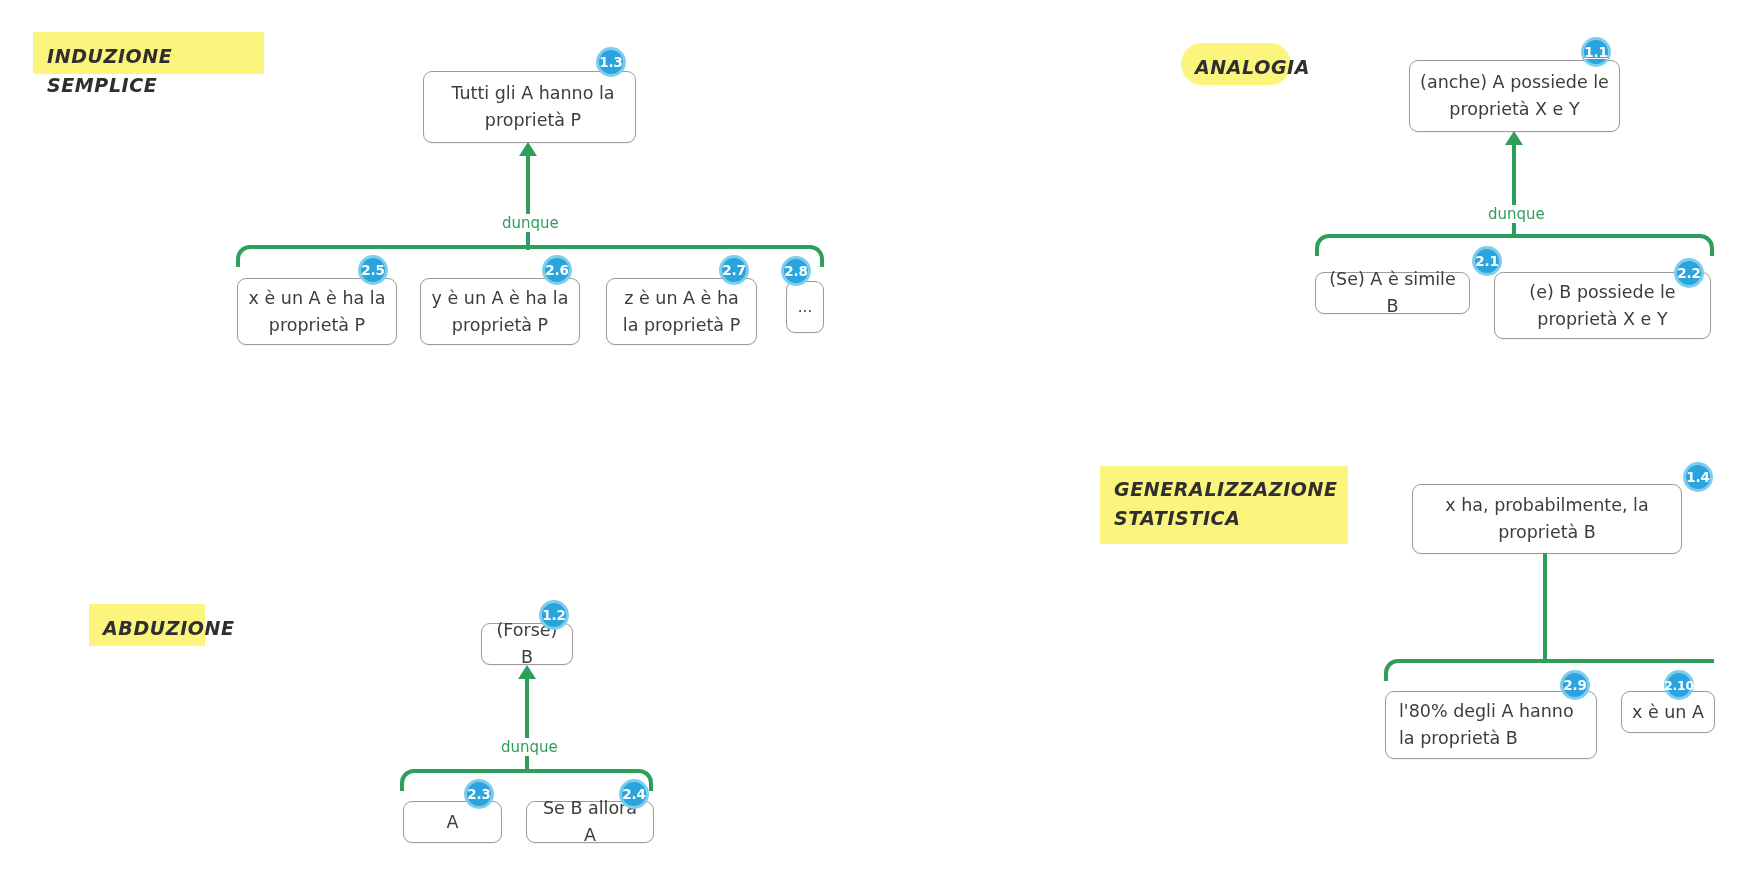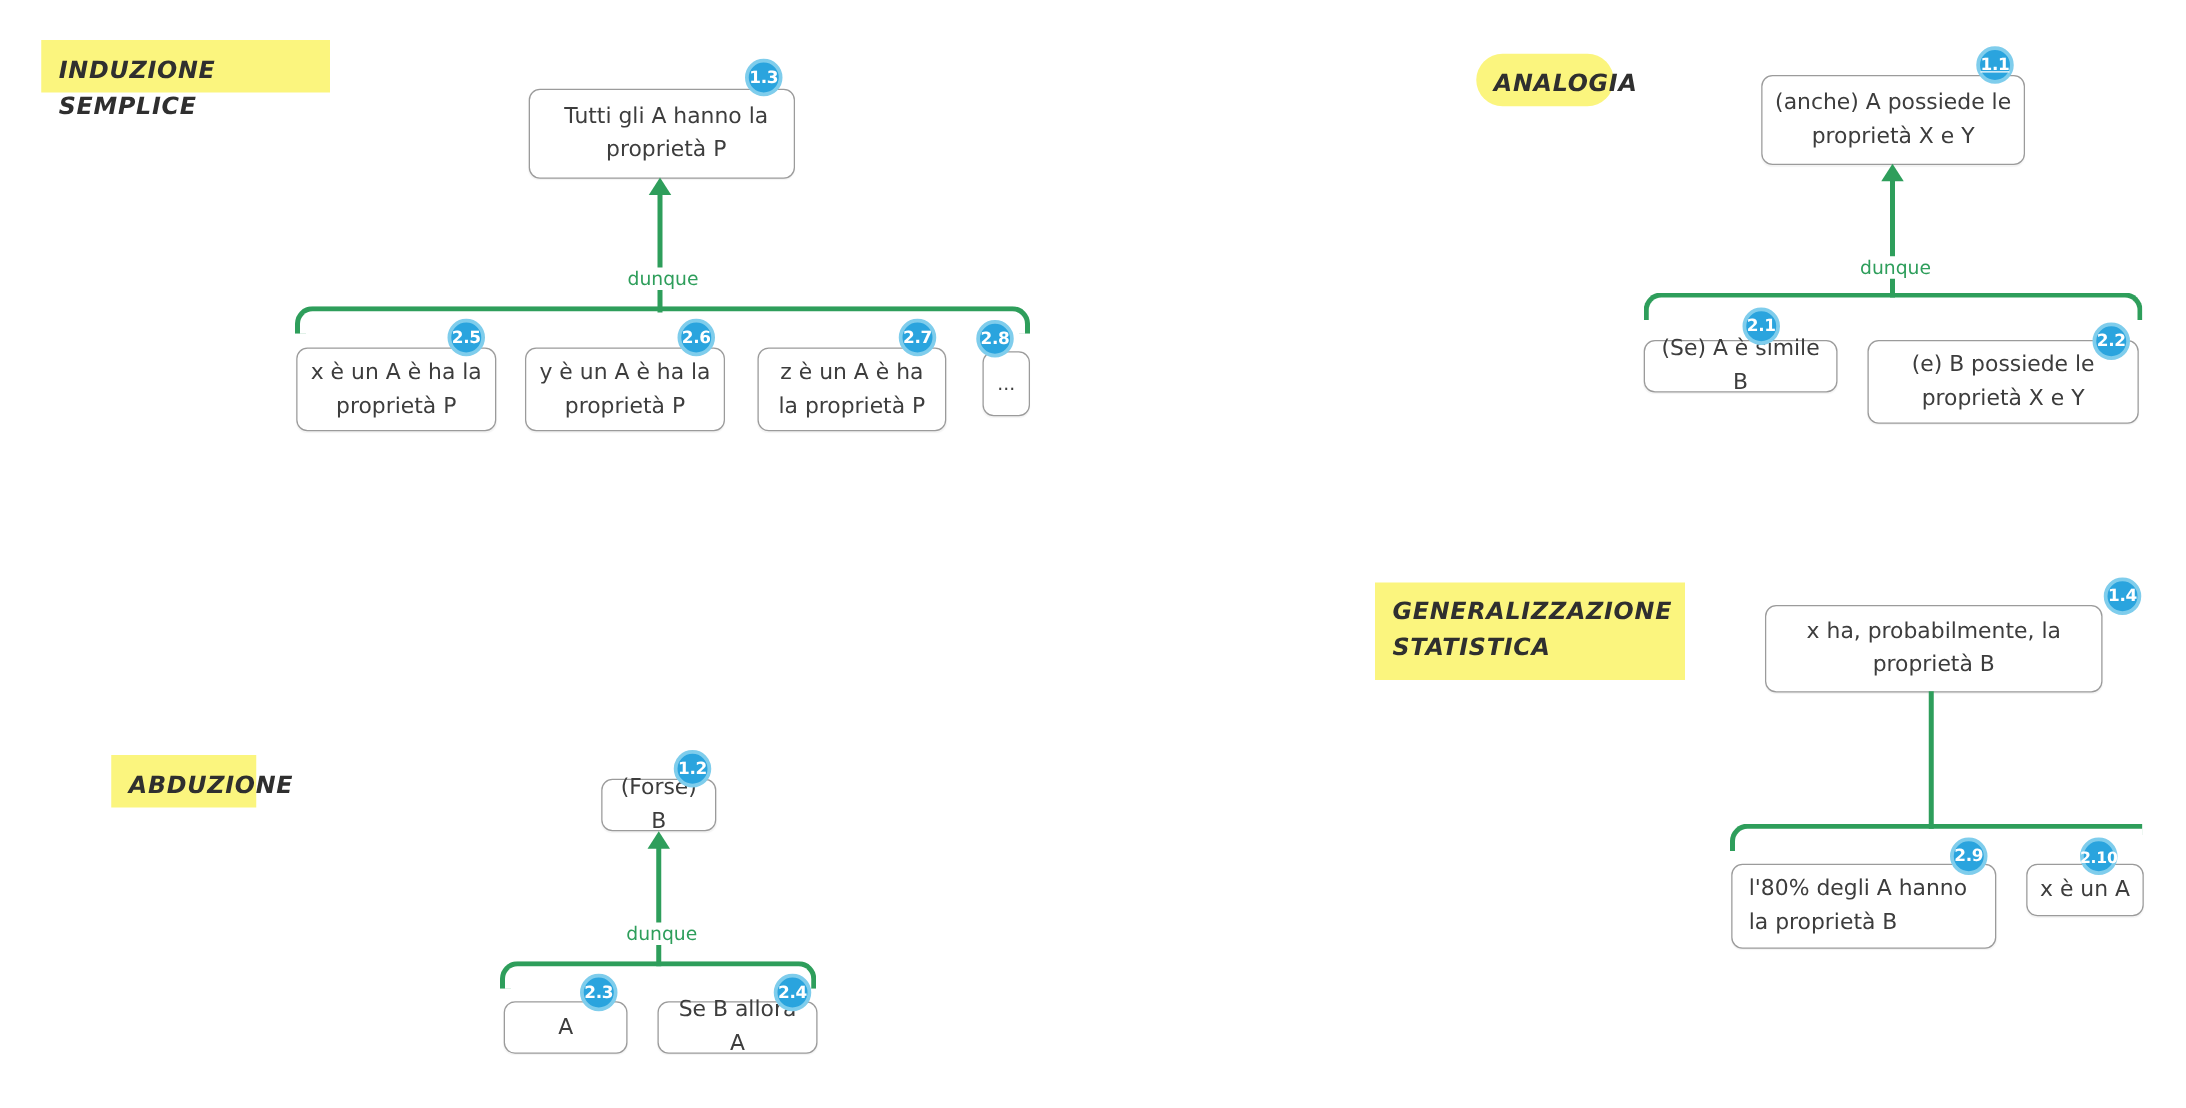--- a/index.html
+++ b/index.html
@@ -155,21 +155,21 @@
 <div class="badge" style="left:1581px; top:37px;text-decoration:underline;">1.1</div>
 
 <div class="arrowhead" style="left:1505px; top:131px;"></div>
 <div class="vline" style="left:1512px; top:143px; height:95px;"></div>
 <div class="edge-label" style="left:1483px; top:205px;">dunque</div>
 <div class="bracket" style="left:1315px; top:234px; width:399px; height:22px;"></div>
 
 <div class="node" style="left:1315px; top:272px; width:155px; height:42px;">
   <span class="txt">(Se) A è simile B</span>
 </div>
-<div class="badge" style="left:1394px; top:246px;">2.1</div>
+<div class="badge" style="left:1472px; top:246px;">2.1</div>
 
 <div class="node" style="left:1494px; top:272px; width:217px; height:67px;">
   <span class="txt">(e) B possiede le proprietà X e Y</span>
 </div>
 <div class="badge" style="left:1674px; top:258px;">2.2</div>
 
 <div class="tag" style="left:89px; top:604px; width:116px; height:42px;">Abduzione</div>
 
 <div class="node" style="left:481px; top:623px; width:92px; height:42px;">
   <span class="txt">(Forse) B</span>

